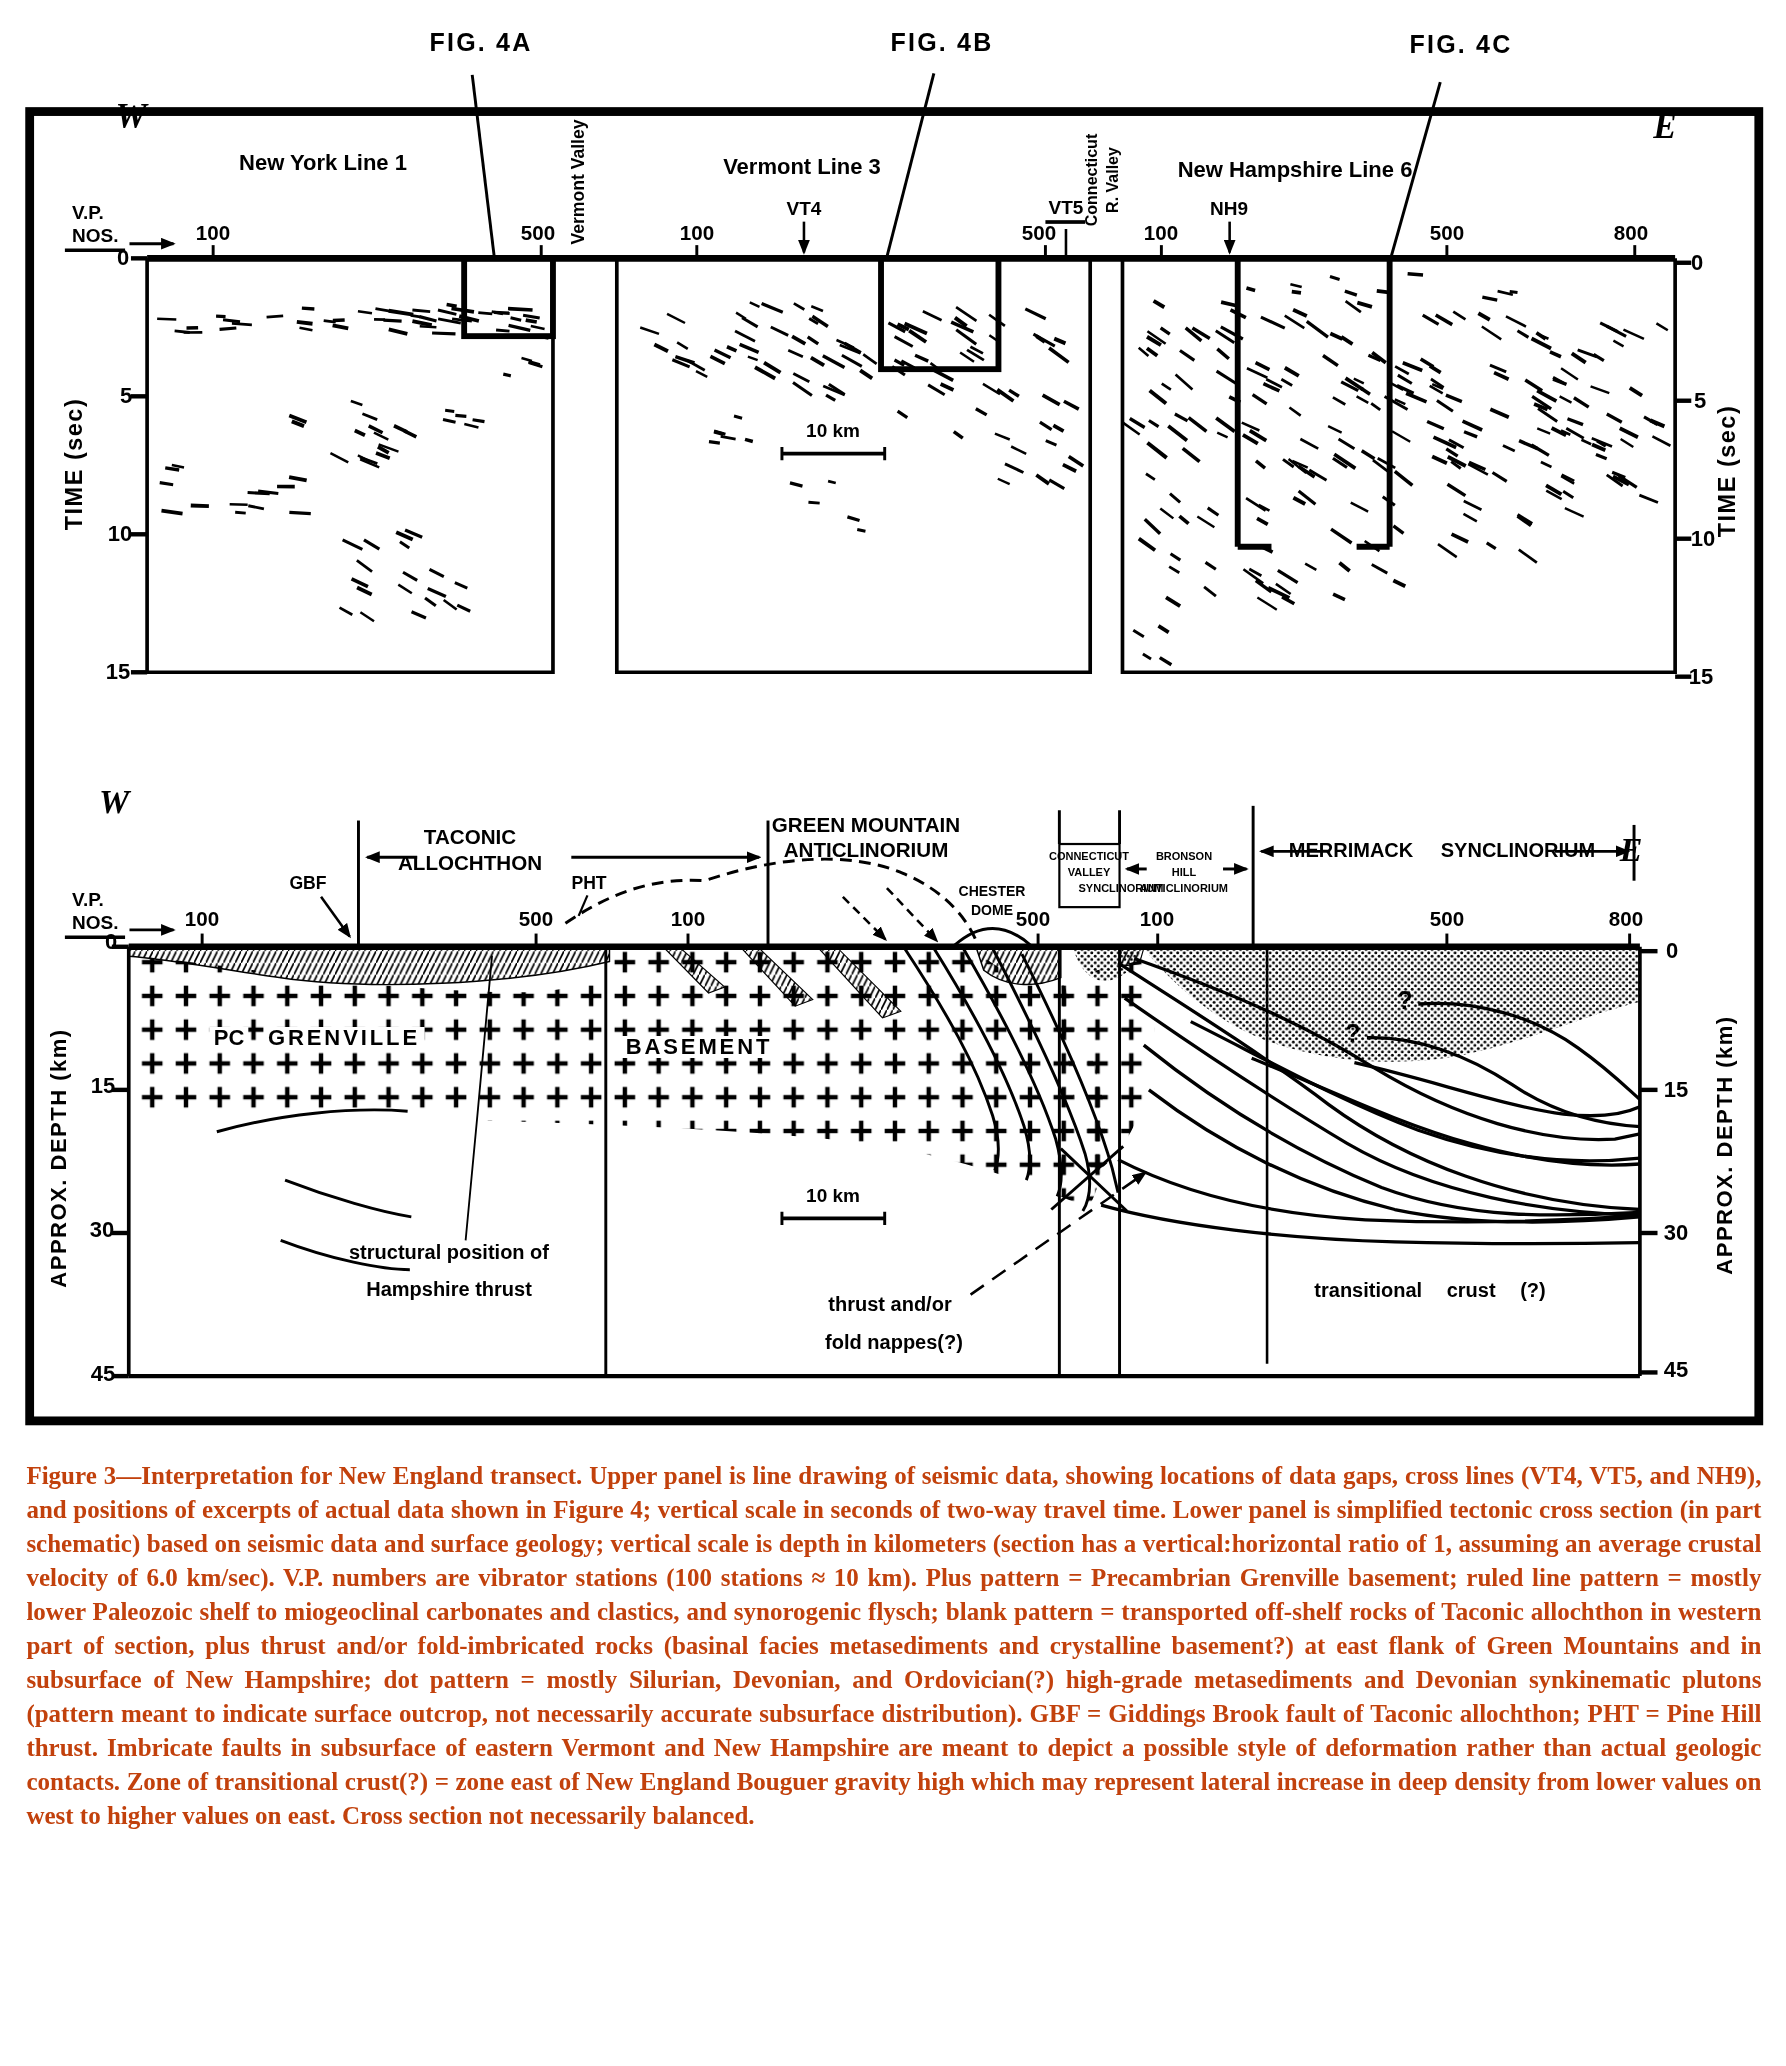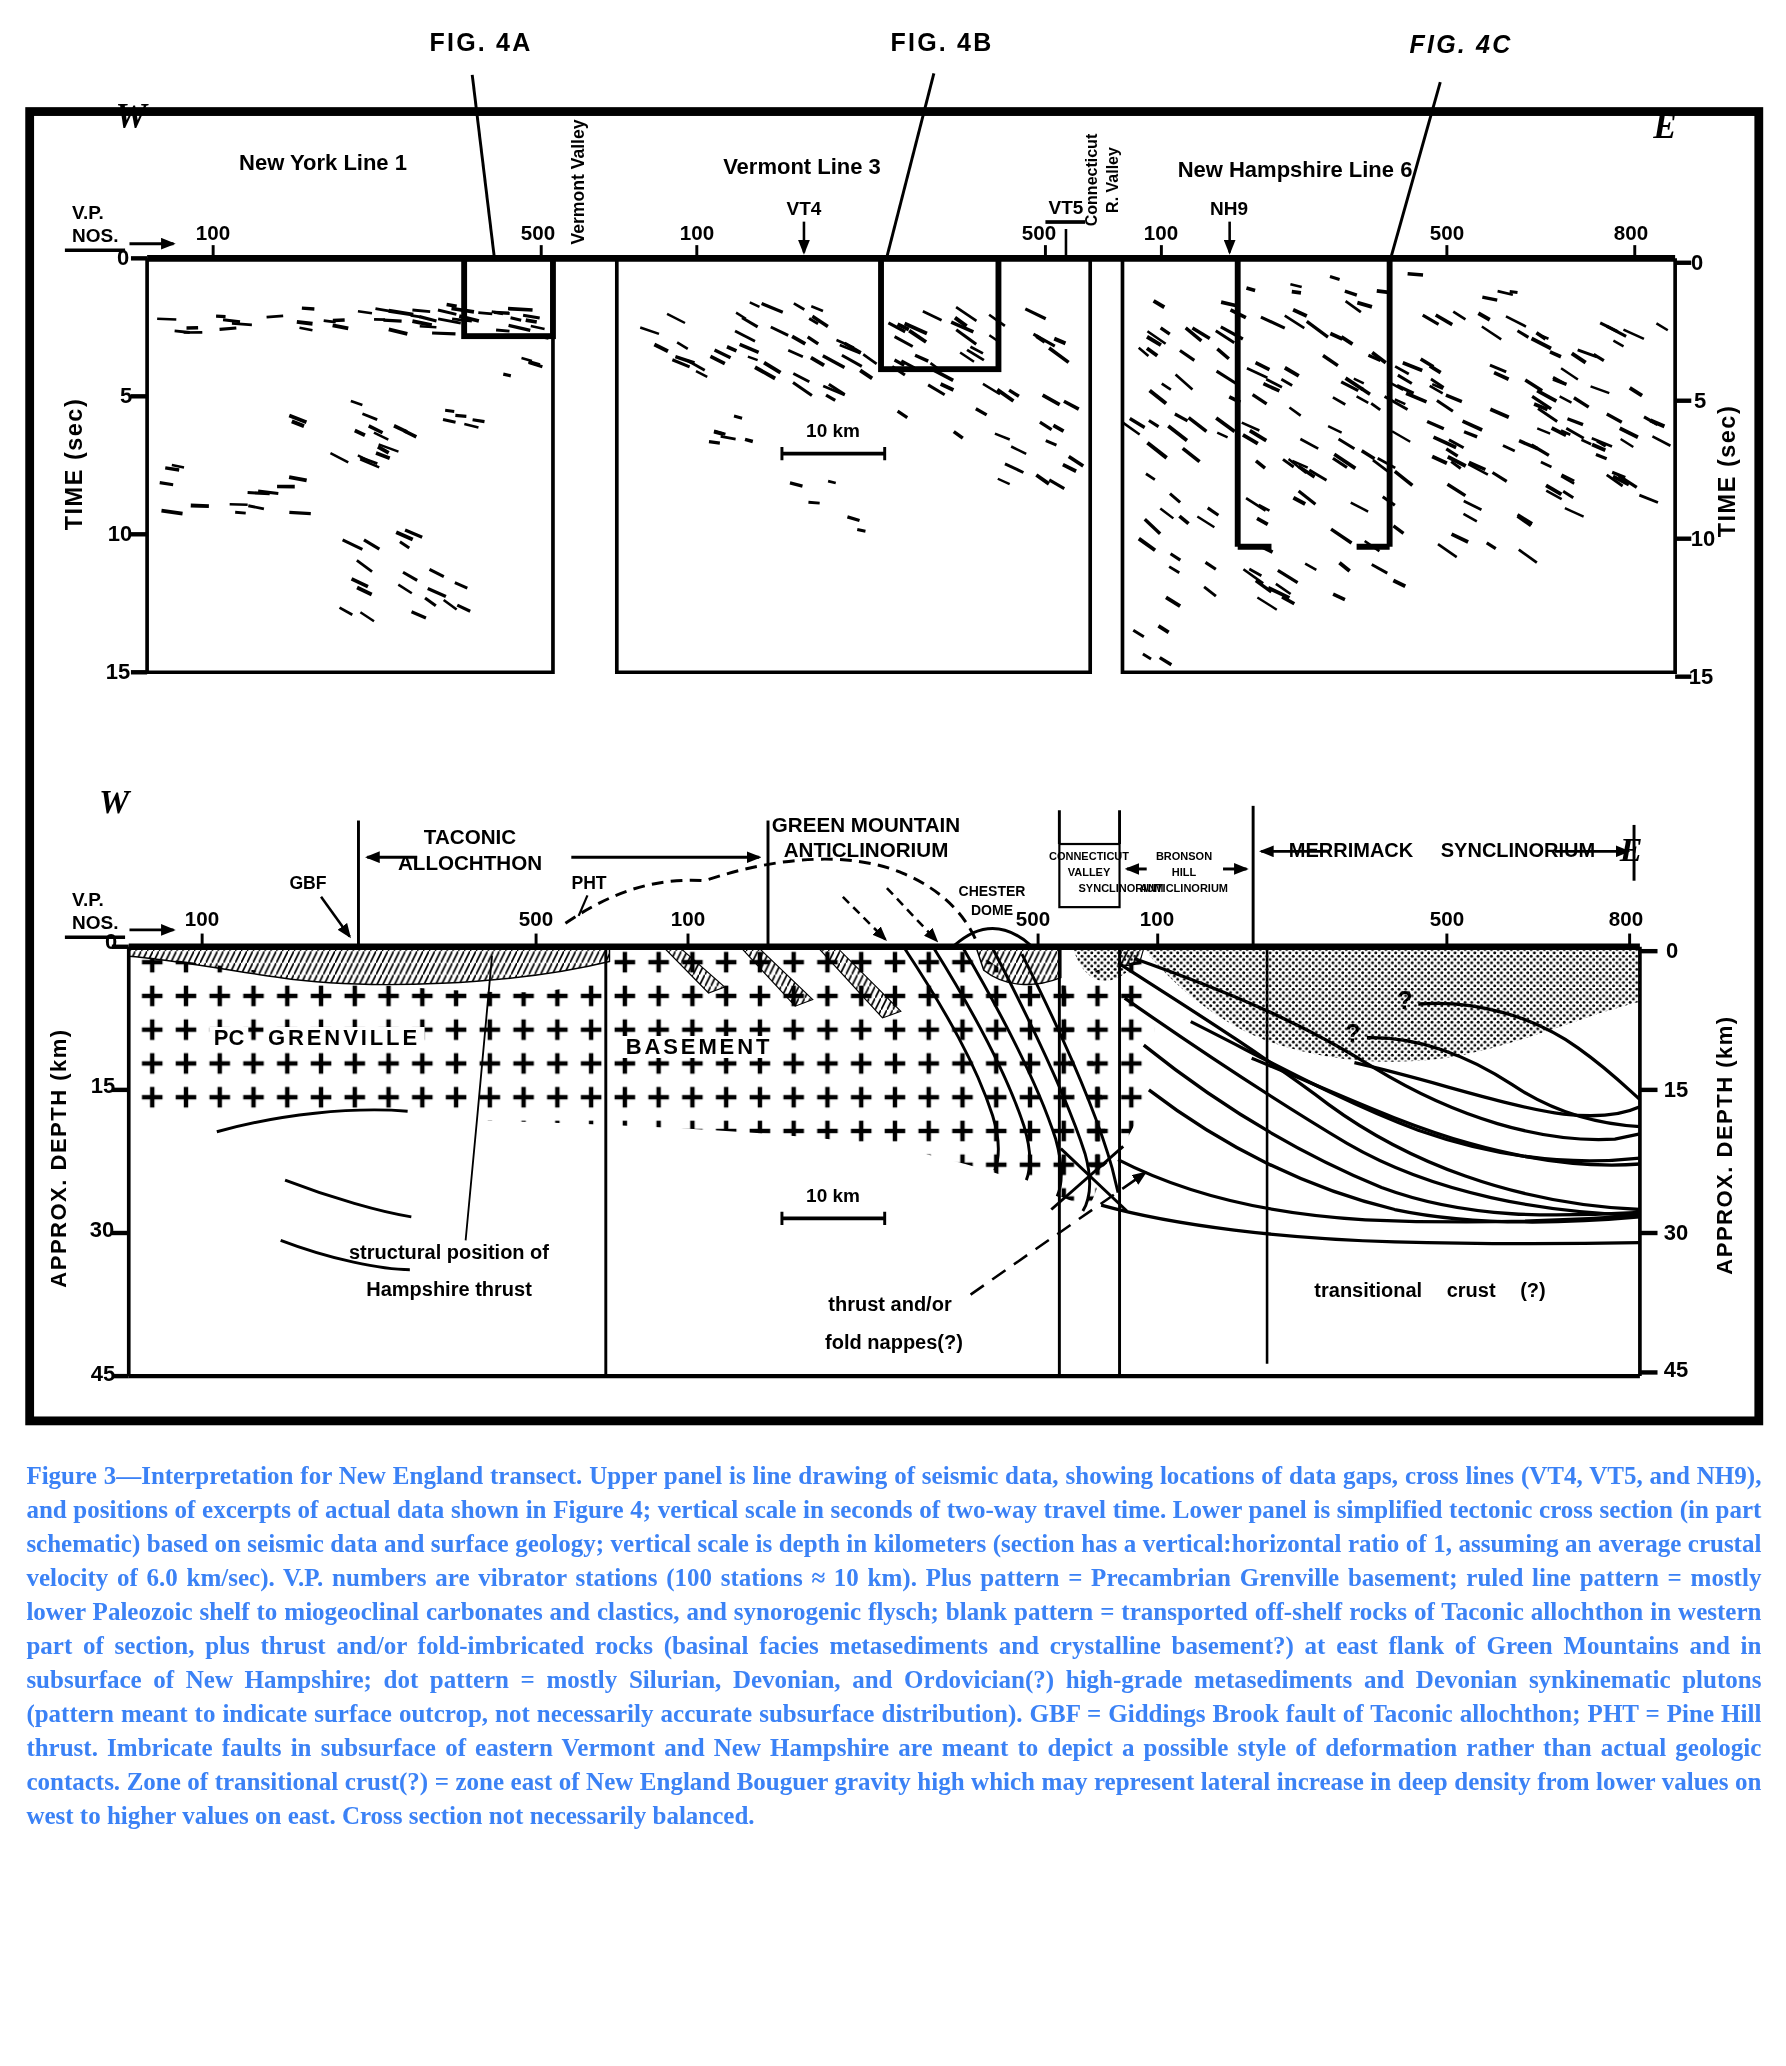--- a/index.html
+++ b/index.html
@@ -14,21 +14,21 @@
   .f28{font-size:20.6px;}
   .f27{font-size:20px;}
   .f26{font-size:19px;}
   .f24{font-size:17.6px;}
   .f22{font-size:16px;}
   .f19{font-size:14px;}
   .f15{font-size:11px;letter-spacing:0px;}
   .onpattern{background:#ffffff;padding:0 4.4px;}
   #caption{position:absolute;left:26.4px;top:1459px;width:1735px;
            font-family:"Liberation Serif",serif;font-weight:bold;
-           font-size:25px;line-height:34px;text-align:justify;color:#3b82f6;}
+           font-size:25px;line-height:34px;text-align:justify;color:#c2410c;}
   #attribution{position:absolute;left:555px;top:1971px;display:flex;align-items:baseline;gap:22px;}
   #attribution .scan{font-size:40px;font-weight:bold;letter-spacing:-1.5px;
                      font-family:"Liberation Sans",sans-serif;transform:scaleY(1.05);}
   #attribution .suffix{font-size:34px;font-weight:normal;font-family:"Liberation Sans",sans-serif;}
   svg{position:absolute;left:0;top:0;}
 </style>
 </head>
 <body>
 
 <div id="page">
@@ -628,21 +628,21 @@
     </g>
 
     <path d="M1322,1764 L1560,1598" stroke="#000" stroke-width="3.5" stroke-dasharray="22 14" marker-end="url(#mA)"></path>
 
     <path d="M1065,1660 H1205" stroke="#000" stroke-width="5"></path>
     <path d="M1065,1651 V1669 M1205,1651 V1669" stroke="#000" stroke-width="4"></path>
   </svg>
 
   <div class="lbl ctr f34" style="left:481px;top:42px;">FIG. 4A</div>
   <div class="lbl ctr f34" style="left:942px;top:42px;">FIG. 4B</div>
-  <div class="lbl ctr f34" style="left:1461px;top:44px;font-style:italic;">FIG. 4C</div>
+  <div class="lbl ctr f34" style="left:1461px;top:44px;">FIG. 4C</div>
 
   <div class="lbl ctr serifWE" style="left:131px;top:116px;font-size:35px;">W</div>
   <div class="lbl ctr serifWE" style="left:1665px;top:126px;font-size:35px;">E</div>
 
   <div class="lbl ctr f30" style="left:323px;top:163px;">New York Line 1</div>
   <div class="lbl ctr f30" style="left:802px;top:167px;">Vermont Line 3</div>
   <div class="lbl ctr f30" style="left:1295px;top:170px;text-align:right;">New Hampshire Line 6</div>
 
   <div class="lbl f26" style="left:72px;top:203px;">V.P.</div>
   <div class="lbl f26" style="left:72px;top:226px;">NOS.</div>

